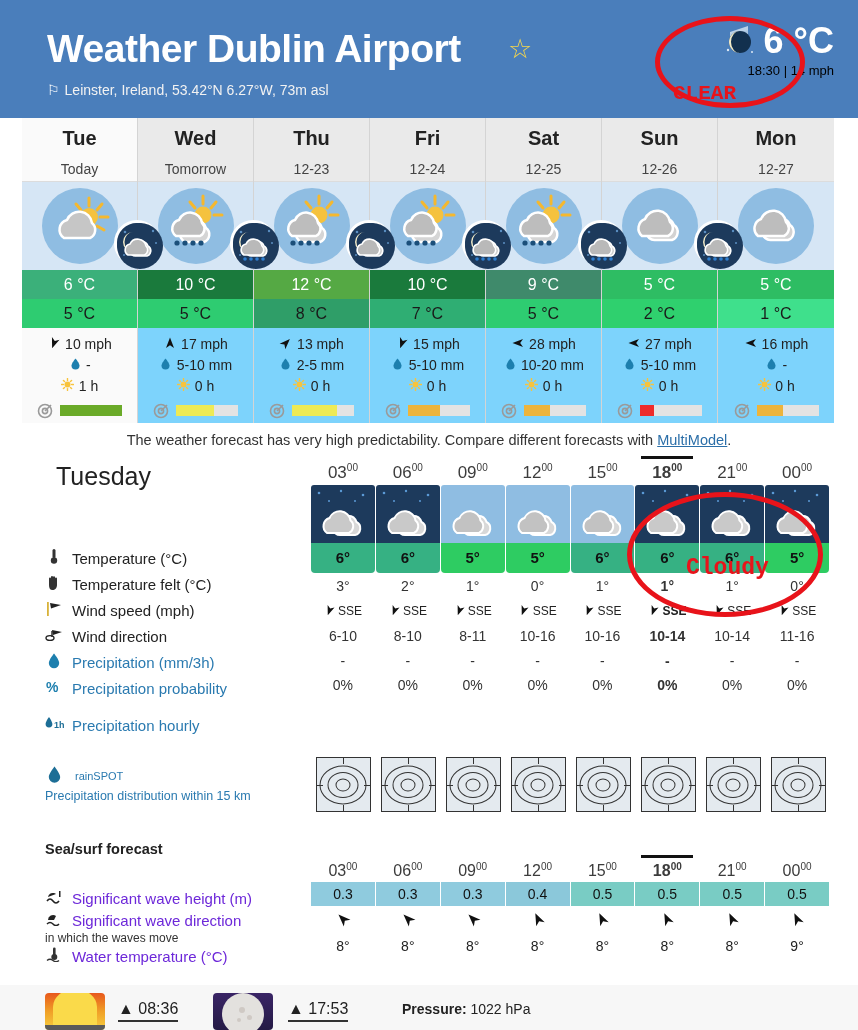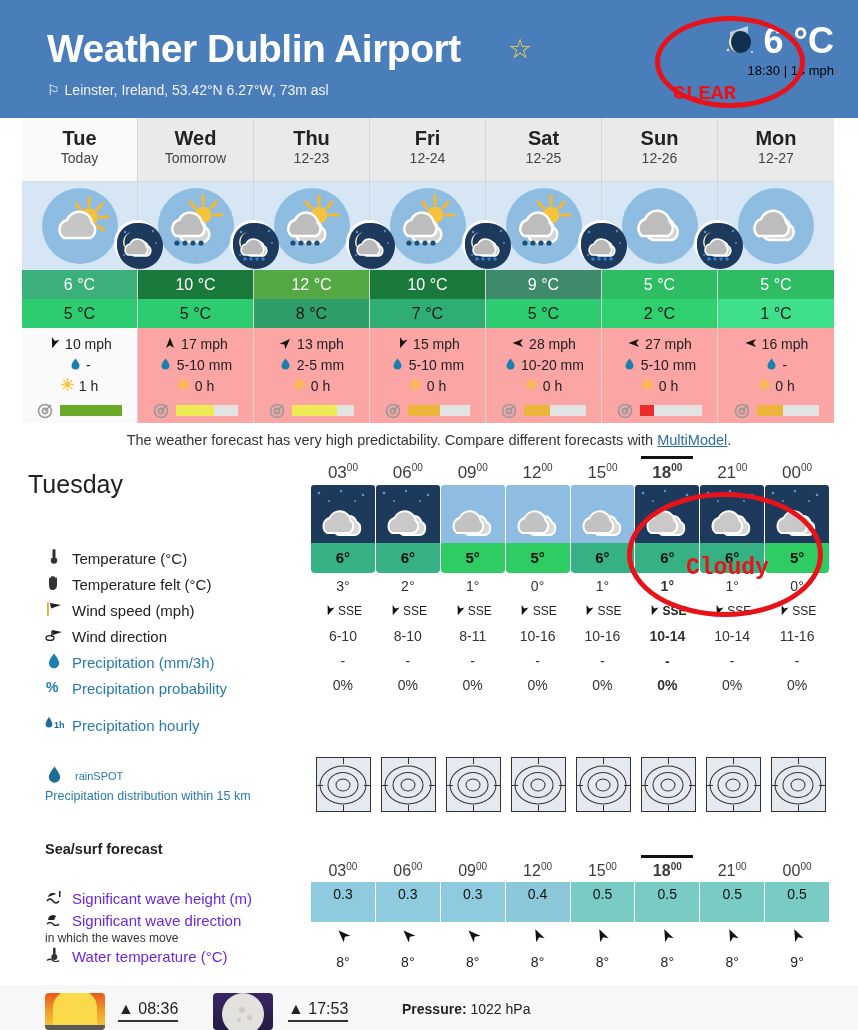--- a/index.html
+++ b/index.html
@@ -59,55 +59,55 @@
   }
   .day-col {
     width: 116px; border-right: 1px solid #d4d4d4;
     display: flex; flex-direction: column; position: relative;
   }
   .day-col:last-child { border-right: none; }
   .day-head { height: 64px; background: #eaeaea; text-align: center; padding-top: 9px;
               border-bottom: 1px solid #dcdcdc;}
   .day-col.today .day-head { background: #fafafa; }
   .day-name { font-size: 20px; font-weight: bold; color: #222; line-height: 22px; }
-  .day-date { font-size: 14px; color: #444; margin-top: 1px; }
+  .day-date { font-size: 14px; color: #444; margin-top: 12px; }
   .day-icon-cell { height: 88px; background: #d6e6f5; position: relative; }
   .day-col.today .day-icon-cell { background: #d6e6f5; }
   .wicon-big {
     position: absolute; left: 50%; top: 6px; transform: translateX(-50%);
     width: 76px; height: 76px; border-radius: 50%; background: #8fbde2;
   }
   .wicon-night {
     position: absolute; right: -23px; bottom: 4px;
     width: 46px; height: 46px; border-radius: 50%;
     background: #1d3a5c; border: 3px solid #fff; z-index: 5;
   }
   .tmax, .tmin { height: 29px; line-height: 29px; text-align: center; font-size: 16px; }
   .tmax { color: #fff; }
   .tmin { color: #1a1a1a; }
-  .day-details { flex: 1; background: #fca5a5; padding-top: 6px; text-align: center; }
+  .day-details { flex: 1; background: #7dd3fc; padding-top: 6px; text-align: center; }
   .day-col.today .day-details { background: #fafafa; }
   .dd-row { font-size: 14px; color: #222; line-height: 21px; white-space: nowrap; }
   .dd-ico { display: inline-block; width: 14px; text-align:center; }
   .pred-row { display:flex; align-items:center; justify-content:center; gap:6px; margin-top: 5px;}
   .pred-ico { width:17px; height:17px; }
   .pred-bar { width: 62px; height: 11px; background: #e3e3e3; position: relative; }
   .pred-fill { height: 11px; position:absolute; left:0; top:0; }
 
   
   .mm-note {
     position: absolute; left: 0; top: 432px; width: 858px;
     text-align: center; font-size: 14.5px; color: #333;
   }
   .mm-note a { color: #2a6ea8; text-decoration: underline; }
 
   
   .tue-title {
-    position: absolute; left: 28px; top: 462px;
-    font-size: 25px; color: #222; margin-top: 8px;
+    position: absolute; left: 56px; top: 462px;
+    font-size: 25px; color: #222;
   }
   .hgrid { position: absolute; left: 311px; top: 462px; width: 518px; }
   .hrow { display: flex; }
   .hcell { width: 64px; margin-right: 1px; text-align: center; }
   .hcell:last-child { margin-right: 0; }
 
   .hr-hours .hcell { font-size: 17px; color: #3c3c3c; position: relative; padding-bottom:2px;}
   .hr-hours .hcell sup { font-size: 10px; vertical-align: super; }
   .hcell.nowmark::before {
     content: ""; position: absolute; left: 6px; right: 6px; top: -6px;
@@ -162,21 +162,21 @@
   .rstick { position:absolute; background:#333; }
 
   
   .sea-title { position:absolute; left:45px; top:841px; font-size:14.5px; font-weight:bold; color:#222;}
   .sea-labels { position:absolute; left:45px; top:887px; width:280px; }
   .sea-lbl { display:flex; align-items:center; gap:9px; font-size:15px; color:#6d28d9; height:22px;}
   .sea-sub { font-size:12px; color:#333; margin-left:0px; line-height:14px;}
   .sgrid { position:absolute; left:311px; top:861px; width:518px; }
   .sr-hours .hcell { font-size: 16px; color:#3c3c3c; position:relative; padding-bottom:2px;}
   .sr-hours .hcell sup { font-size:10px; vertical-align:super; }
-  .sr-wave .hcell { height:40px; line-height:24px; font-size:14px; color:#111; }
+  .sr-wave .hcell { height:24px; line-height:24px; font-size:14px; color:#111; }
   .sr-dir .hcell { height:28px; line-height:28px; font-size:13px; color:#111; }
   .sr-wtemp .hcell { height:24px; line-height:24px; font-size:14px; color:#222;}
 
   
   .bottom { position:absolute; left:0; top:985px; width:858px; height:45px; background:#f7f7f7;}
   .sun-ico { position:absolute; left:45px; top:993px; width:60px; height:37px; border-radius:4px;
              overflow:hidden; background:linear-gradient(#e8581c,#f0a028,#f6cf3f); }
   .sun-disc { position:absolute; left:50%; bottom:5px; transform:translateX(-50%);
               width:44px; height:36px; border-radius:50% 50% 0 0; background:#fada4a;}
   .sun-ground { position:absolute; left:0; bottom:0; width:100%; height:5px; background:#5a5a5a;}

